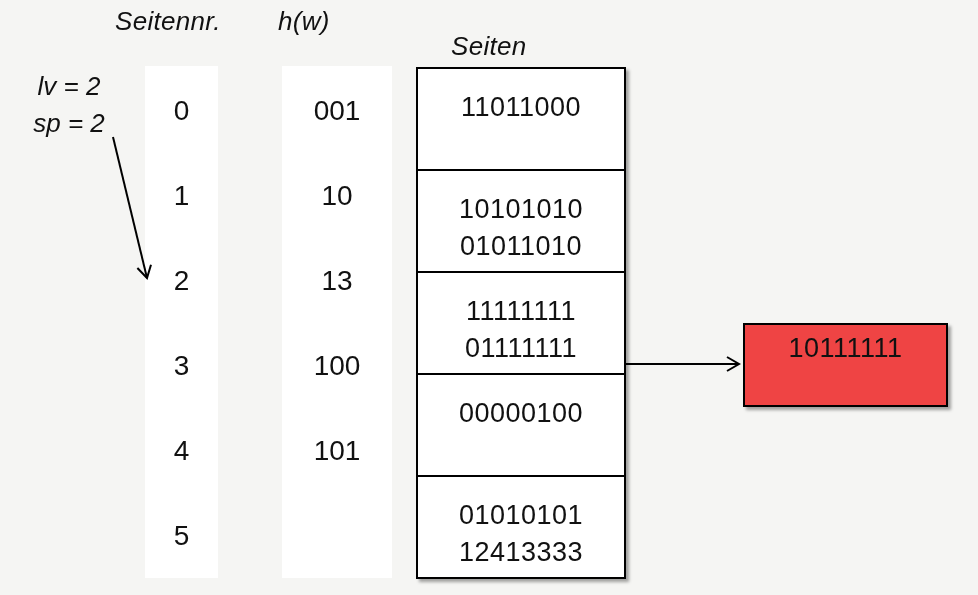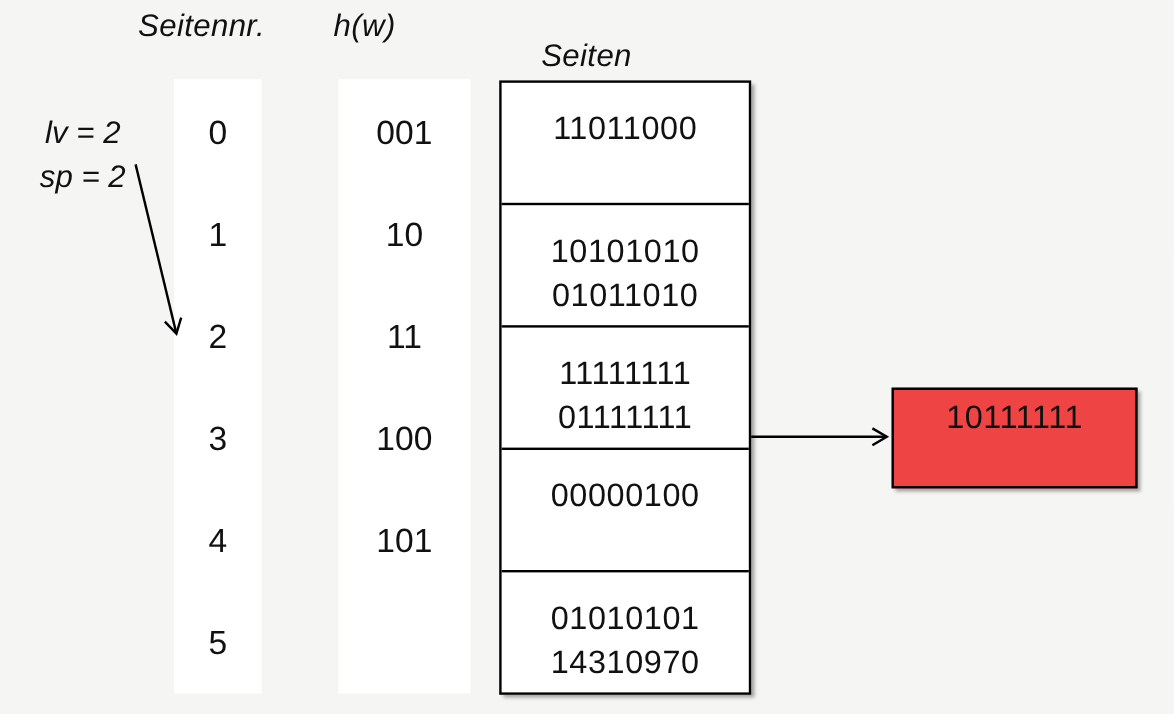--- a/index.html
+++ b/index.html
@@ -13,21 +13,21 @@
     position:absolute;top:5px;height:32px;line-height:32px;
     font-style:italic;font-size:26px;text-align:left;
     letter-spacing:0.3px;
   }
   .hdr-pageno{left:115px;width:140px;}
   .hdr-hash{left:278px;width:120px;}
   .hdr-pages{left:451px;width:140px;margin-top:25px;}
   .hdr-overflow{left:735px;width:220px;}
   .ann{
     position:absolute;left:20px;top:68px;width:98px;
-    font-style:italic;font-size:26px;line-height:37px;text-align:center;margin-top:24px;
+    font-style:italic;font-size:26px;line-height:37px;text-align:center;
   }
   .strip{position:absolute;top:66px;height:512px;background:#ffffff;}
   .strip-pageno{left:145px;width:73px;}
   .strip-hash{left:282px;width:110px;}
   .col{position:absolute;top:68px;}
   .col-pageno{left:145px;width:73px;}
   .col-hash{left:282px;width:110px;}
   .cell{
     height:85px;display:flex;align-items:center;justify-content:center;
     font-size:28px;
@@ -75,21 +75,21 @@
       <div class="cell">0</div>
       <div class="cell">1</div>
       <div class="cell">2</div>
       <div class="cell">3</div>
       <div class="cell">4</div>
       <div class="cell">5</div>
     </div>
   <div id="hash-col" class="col col-hash">
       <div class="cell">001</div>
       <div class="cell">10</div>
-      <div class="cell">11</div>
+      <div class="cell">13</div>
       <div class="cell">100</div>
       <div class="cell">101</div>
     </div>
 
   <div id="pages-table" class="pages-table">
       <div class="prow">
         <div class="bin">11011000</div>
       </div>
       <div class="prow">
         <div class="bin">10101010</div>
@@ -97,21 +97,21 @@
       </div>
       <div class="prow">
         <div class="bin">11111111</div>
         <div class="bin">01111111</div>
       </div>
       <div class="prow">
         <div class="bin">00000100</div>
       </div>
       <div class="prow">
         <div class="bin">01010101</div>
-        <div class="bin">14310970</div>
+        <div class="bin">12413333</div>
       </div>
     </div>
 
   <div class="overflow-box">
     <div id="overflow-lines">
         <div class="bin">10111111</div>
       </div>
   </div>
 
   <svg class="arrows" viewBox="0 0 978 595" xmlns="http://www.w3.org/2000/svg">

